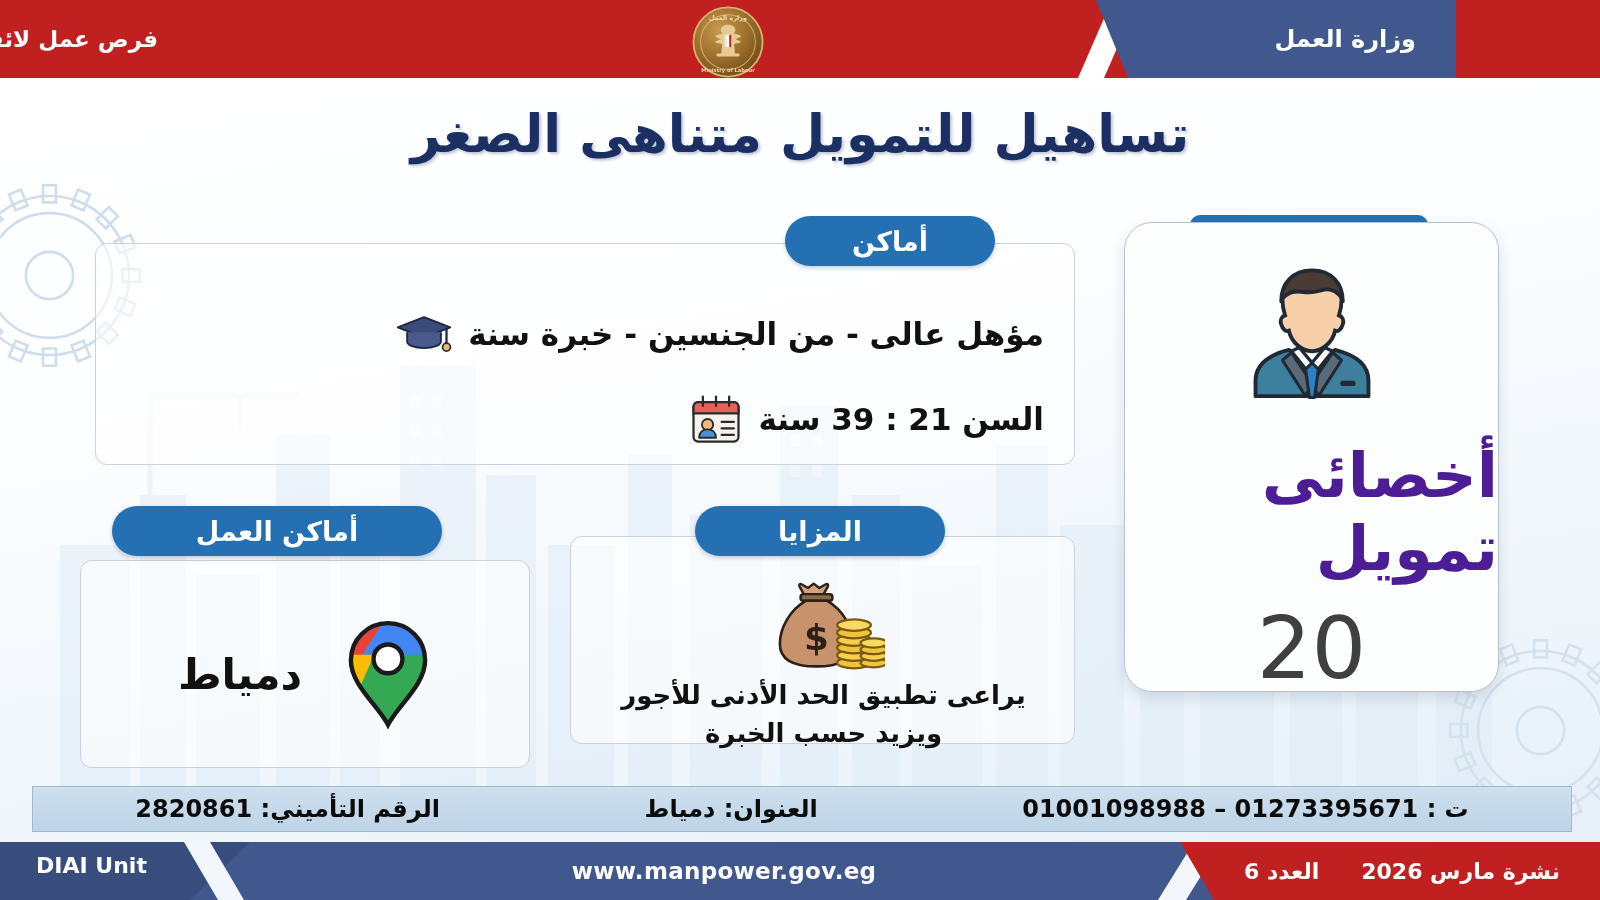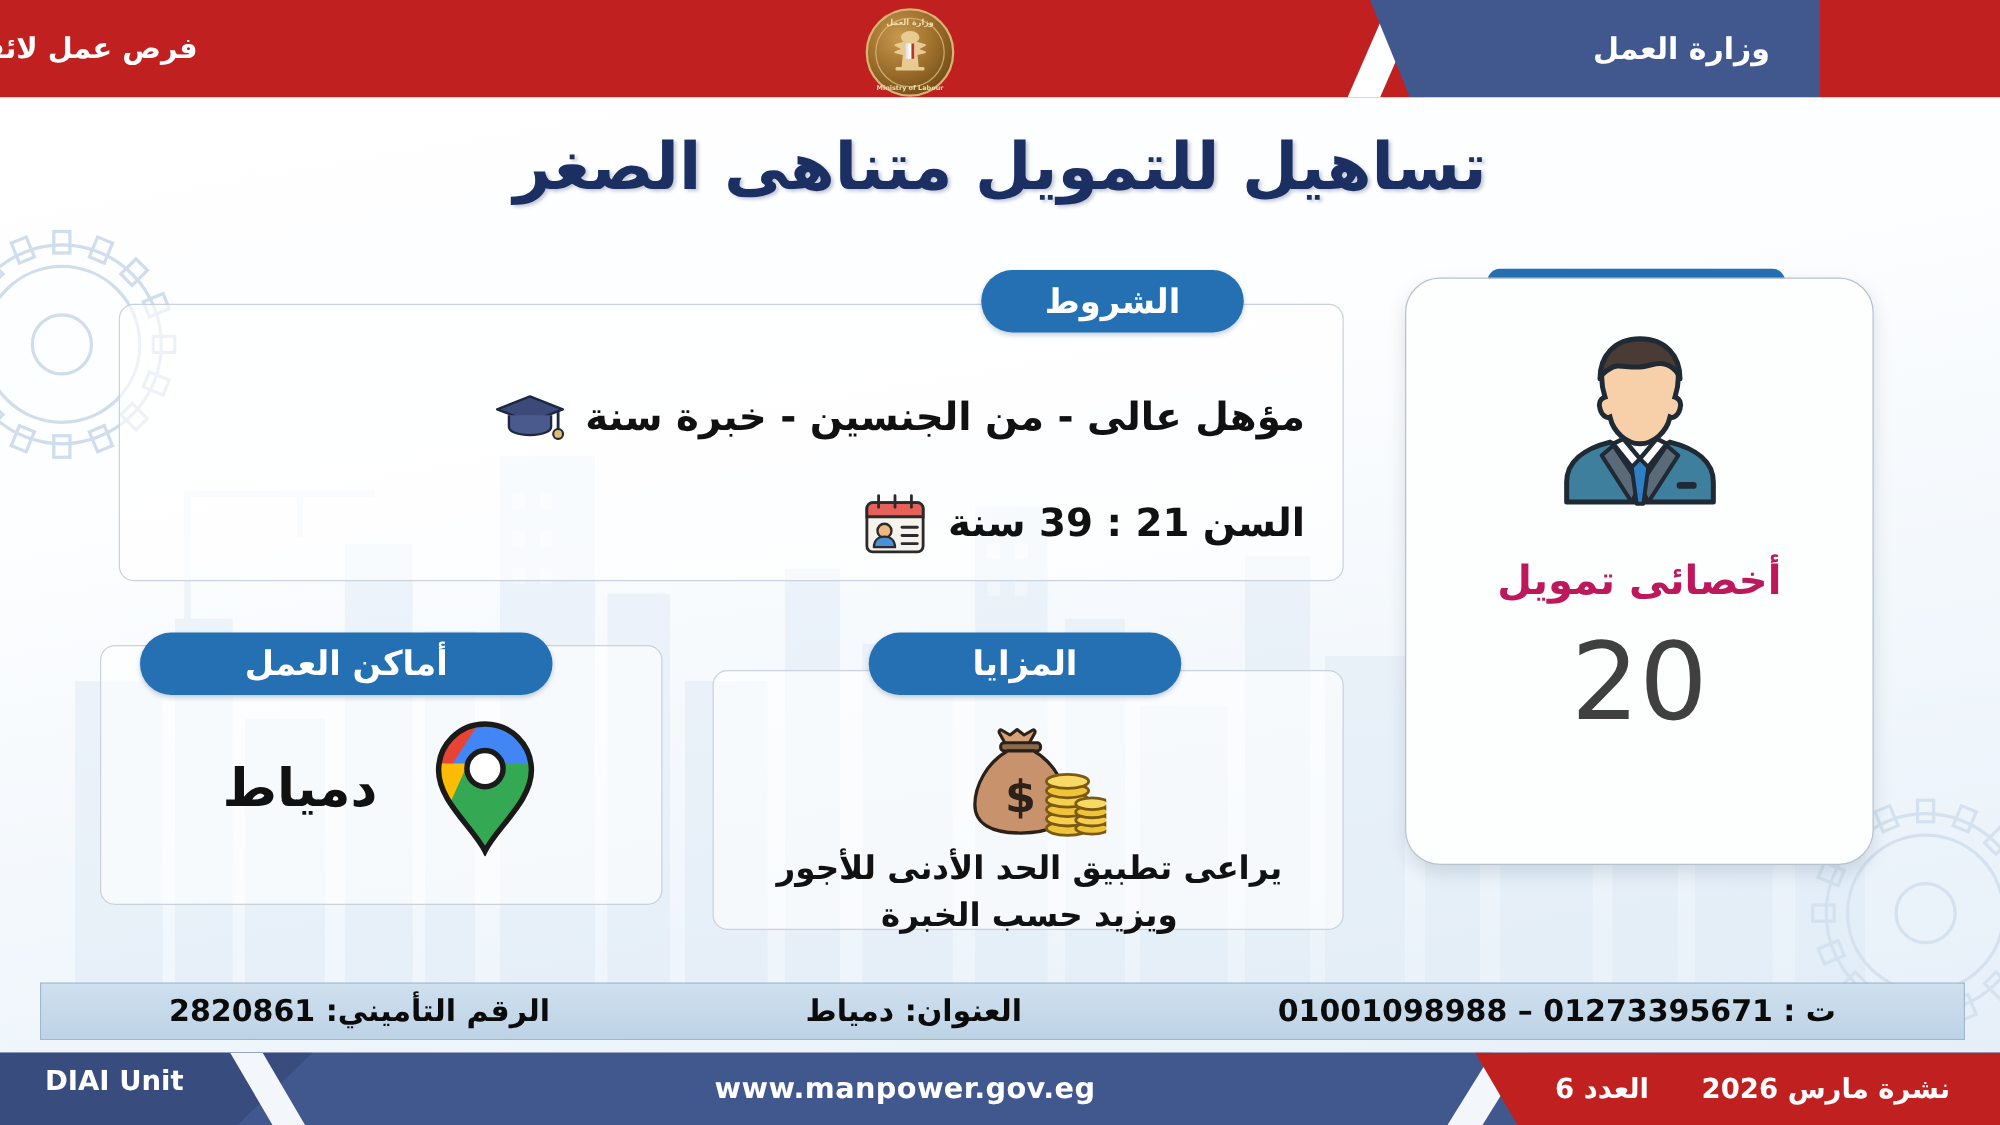--- a/index.html
+++ b/index.html
@@ -94,21 +94,21 @@
   #conditions-badge { left: 785px; top: 216px; width: 210px; height: 50px; }
   .cond-row {
     position: absolute; display: flex; align-items: center; gap: 14px;
     color: #111; font-size: 31px; font-weight: bold; direction: rtl;
   }
   #cond-row-1 { right: 30px; top: 60px; }
   #cond-row-2 { right: 30px; top: 145px; gap: 12px; }
   .cond-icon { width: 60px; height: 60px; flex: 0 0 60px; }
 
   
-  #locations-card { left: 80px; top: 516px; width: 450px; height: 208px; }
+  #locations-card { left: 80px; top: 560px; width: 450px; height: 208px; }
   #locations-badge { left: 112px; top: 506px; width: 330px; height: 50px; }
   #locations-body {
     position: absolute; left: 0; top: 58px; width: 450px;
     display: flex; align-items: center; justify-content: center; gap: 40px;
   }
   #locations-body .place { color: #111; font-size: 42px; font-weight: bold; }
 
   
   #benefits-card { left: 570px; top: 536px; width: 505px; height: 208px; }
   #benefits-badge { left: 695px; top: 506px; width: 250px; height: 50px; }
@@ -128,21 +128,21 @@
   #job-card {
     position: absolute; left: 1124px; top: 222px; width: 375px; height: 470px;
     background: #fdfefe;
     border: 1.5px solid #b8c2cf;
     border-radius: 28px;
     box-shadow: 0 6px 14px rgba(80,100,130,.18);
     z-index: 4;
     display: flex; flex-direction: column; align-items: center;
   }
   #job-avatar { width: 160px; height: 160px; margin-top: 32px; }
-  #job-title { color: #be185d; font-size: 32px; font-weight: bold; margin-top: 30px; }
+  #job-title { color: #4c1d95; font-size: 62px; font-weight: bold; margin-top: 30px; }
   #job-count { color: #404040; font-size: 86px; font-weight: normal; margin-top: 20px; line-height: 1; }
 
   
   .contact {
     position: absolute; left: 32px; top: 786px; width: 1540px; height: 46px;
     background: linear-gradient(180deg,#cfe0ef 0%, #bdd3e6 100%);
     border: 1px solid #9fb8cf;
     display: flex; align-items: center; justify-content: space-around;
     color: #0b0b0b; font-size: 24px; font-weight: bold;
     direction: rtl;
@@ -358,21 +358,21 @@
         <circle cx="23" cy="38" r="6" fill="#f0b880" stroke="#2b2b2b" stroke-width="2"></circle>
         <path d="M14 52 c0 -6 4 -9 9 -9 s9 3 9 9 Z" fill="#4a90d9" stroke="#2b2b2b" stroke-width="2" stroke-linejoin="round"></path>
         <g stroke="#2b2b2b" stroke-width="2.4" stroke-linecap="round">
           <path d="M38 35 h13"></path>
             <path d="M38 42 h13"></path>
             <path d="M38 49 h13"></path>
         </g>
       </svg>
     </div>
   </div>
-  <div class="badge" id="conditions-badge">الشروط</div>
+  <div class="badge" id="conditions-badge">أماكن</div>
 
   <div class="card" id="locations-card">
     <div id="locations-body">
       <svg style="width:92px;height:110px" viewBox="0 0 64 80">
         <defs>
             <clipPath id="pinclip">
               <path d="M32 3 C17 3 5 15 5 30 c0 18 20 33 27 47 7 -14 27 -29 27 -47 C59 15 47 3 32 3z"></path>
             </clipPath>
           </defs>
         <g clip-path="url(#pinclip)">

